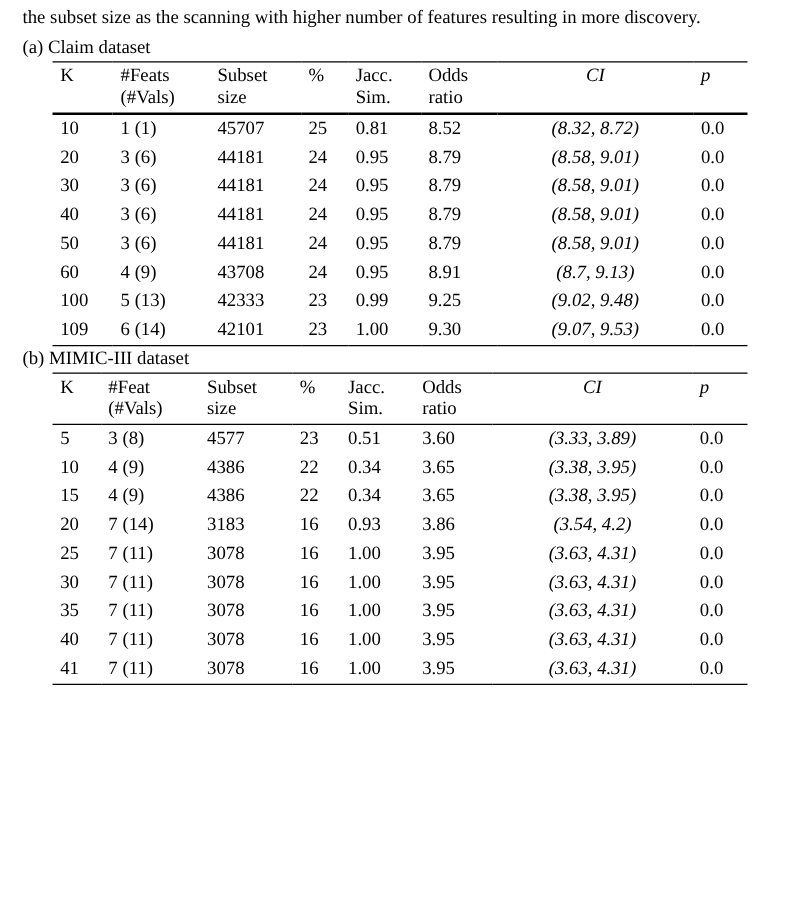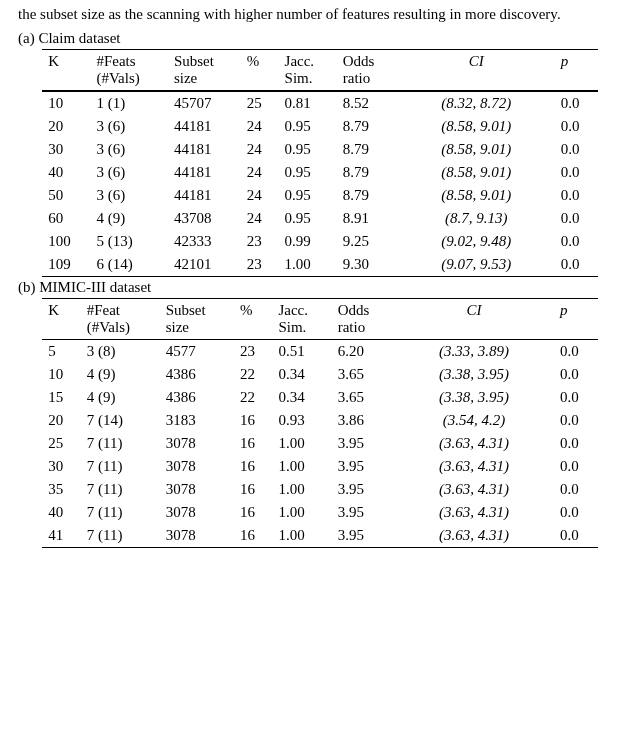--- a/index.html
+++ b/index.html
@@ -171,21 +171,21 @@
         <th colspan="8" style="padding:0;height:0"></th>
       </tr>
   </thead>
   <tbody id="tbody-b">
       <tr>
         <td>5</td>
         <td>3 (8)</td>
         <td>4577</td>
         <td>23</td>
         <td>0.51</td>
-        <td>6.20</td>
+        <td>3.60</td>
         <td class="center col-ci">(3.33, 3.89)</td>
         <td>0.0</td>
       </tr>
       <tr>
         <td>10</td>
         <td>4 (9)</td>
         <td>4386</td>
         <td>22</td>
         <td>0.34</td>
         <td>3.65</td>

